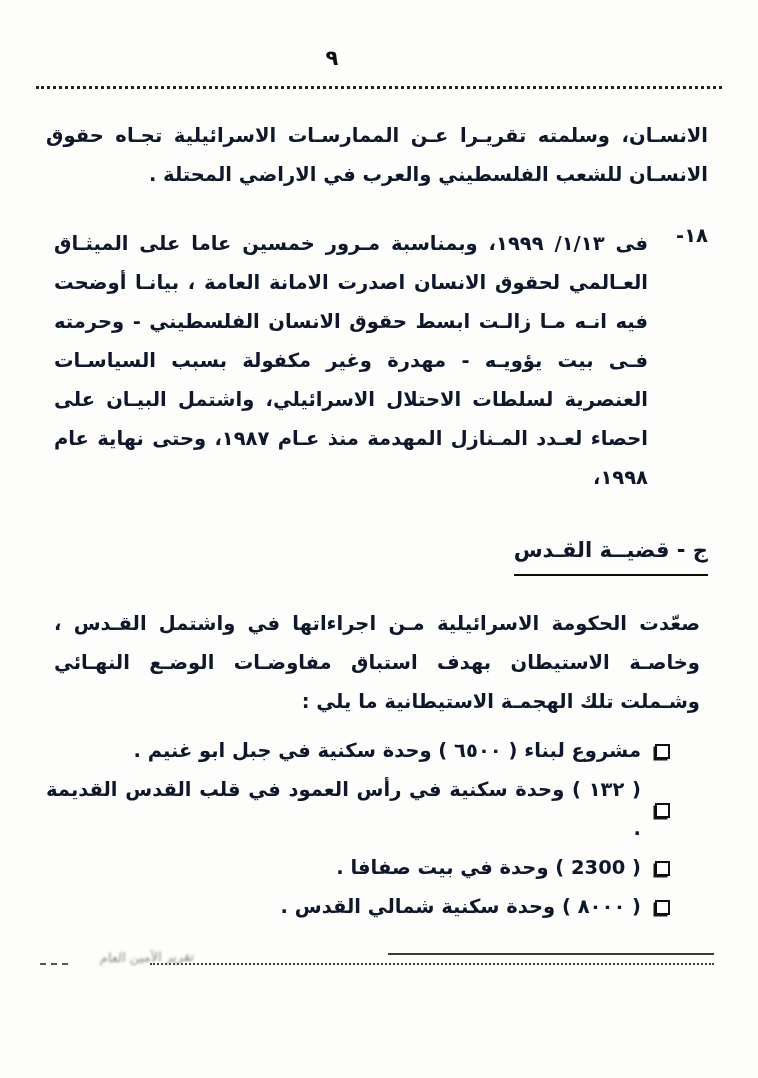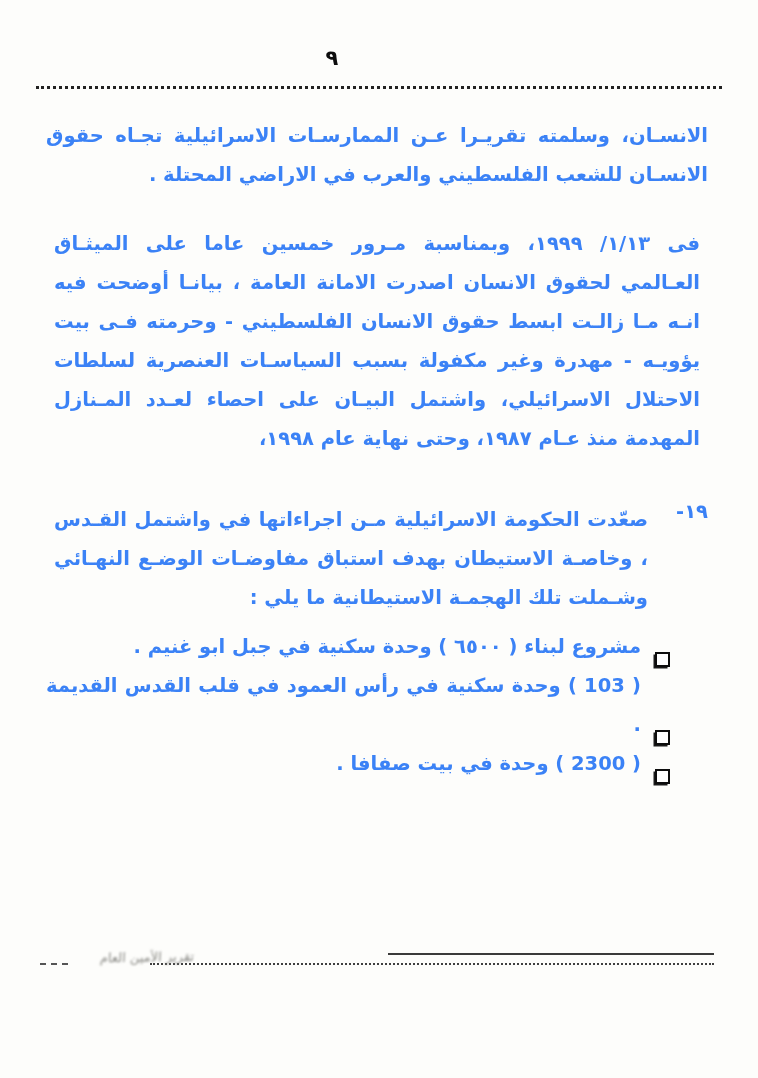--- a/index.html
+++ b/index.html
@@ -37,21 +37,21 @@
   .content {
     position: absolute;
     top: 116px;
     right: 50px;
     left: 46px;
     direction: rtl;
     text-align: justify;
     font-size: 19.5px;
     font-weight: 700;
     line-height: 39px;
-    color: #3b82f6;
+    color: #0f172a;
   }
   .para { margin: 0 0 22px 0; }
   .numbered-item {
     display: flex;
     gap: 10px;
     margin: 0 0 26px 0;
   }
   .numbered-item .marker {
     flex: 0 0 auto;
     width: 42px;
@@ -72,21 +72,21 @@
     padding-bottom: 4px;
     border-bottom: 2.5px solid #0d0d0d;
   }
   .item-19 { margin-bottom: 2px; }
   .bullet-list {
     padding-right: 38px;
     margin: 0 0 10px 0;
   }
   .bullet-row {
     display: flex;
-    align-items: flex-end;
+    align-items: center;
     gap: 14px;
     line-height: 39px;
   }
   .bullet-square {
     flex: 0 0 auto;
     width: 11px;
     height: 11px;
     border: 2.2px solid #0d0d0d;
     background: #fff;
     box-shadow: -2px 2px 0 -0.5px #1a1a1a;
@@ -141,46 +141,53 @@
 
   <div class="page-number">٩</div>
 
   <div class="top-rule"></div>
 
   <div class="content">
 
     <p class="para">الانسـان، وسلمته تقريـرا عـن الممارسـات الاسرائيلية تجـاه حقوق الانسـان للشعب الفلسطيني والعرب في الاراضي المحتلة .</p>
 
     <div class="numbered-item">
+      <span class="marker">١٨-</span>
       <p class="item-text">فى ١/١٣/ ١٩٩٩، وبمناسبة مـرور خمسين عاما على الميثـاق العـالمي لحقوق الانسان اصدرت الامانة العامة ، بيانـا أوضحت فيه انـه مـا زالـت ابسط حقوق الانسان الفلسطيني - وحرمته فـى بيت يؤويـه - مهدرة وغير مكفولة بسبب السياسـات العنصرية لسلطات الاحتلال الاسرائيلي، واشتمل البيـان على احصاء لعـدد المـنازل المهدمة منذ عـام ١٩٨٧، وحتى نهاية عام ١٩٩٨،</p>
     </div>
 
+    <div class="heading-wrap">
+      <span class="section-heading">ج - قضيــة القـدس</span>
+    </div>
 
     <div class="numbered-item item-19">
-      <span class="marker">١٩-</span>
       <p class="item-text">صعّدت الحكومة الاسرائيلية مـن اجراءاتها في واشتمل القـدس ، وخاصـة الاستيطان بهدف استباق مفاوضـات الوضـع النهـائي وشـملت تلك الهجمـة الاستيطانية ما يلي :</p>
     </div>
 
     <div class="bullet-list">
 
       <div class="bullet-row">
         <span class="bullet-square"></span>
         <span>مشروع لبناء ( ٦٥٠٠ ) وحدة سكنية في جبل ابو غنيم .</span>
       </div>
 
       <div class="bullet-row">
         <span class="bullet-square"></span>
-        <span>( 103 ) وحدة سكنية في رأس العمود في قلب القدس القديمة .</span>
+        <span>( ١٣٢ ) وحدة سكنية في رأس العمود في قلب القدس القديمة .</span>
       </div>
 
       <div class="bullet-row">
         <span class="bullet-square"></span>
         <span>( 2300 ) وحدة في بيت صفافا .</span>
       </div>
 
+      <div class="bullet-row">
+        <span class="bullet-square"></span>
+        <span>( ٨٠٠٠ ) وحدة سكنية شمالي القدس .</span>
+      </div>
 
     </div>
 
 
   </div>
 
   <div class="footer-solid"></div>
   <div class="footer-dotted"></div>
   <div class="footer-dashes"></div>
   <div class="footer-stamp">تقرير الأمين العام</div>

